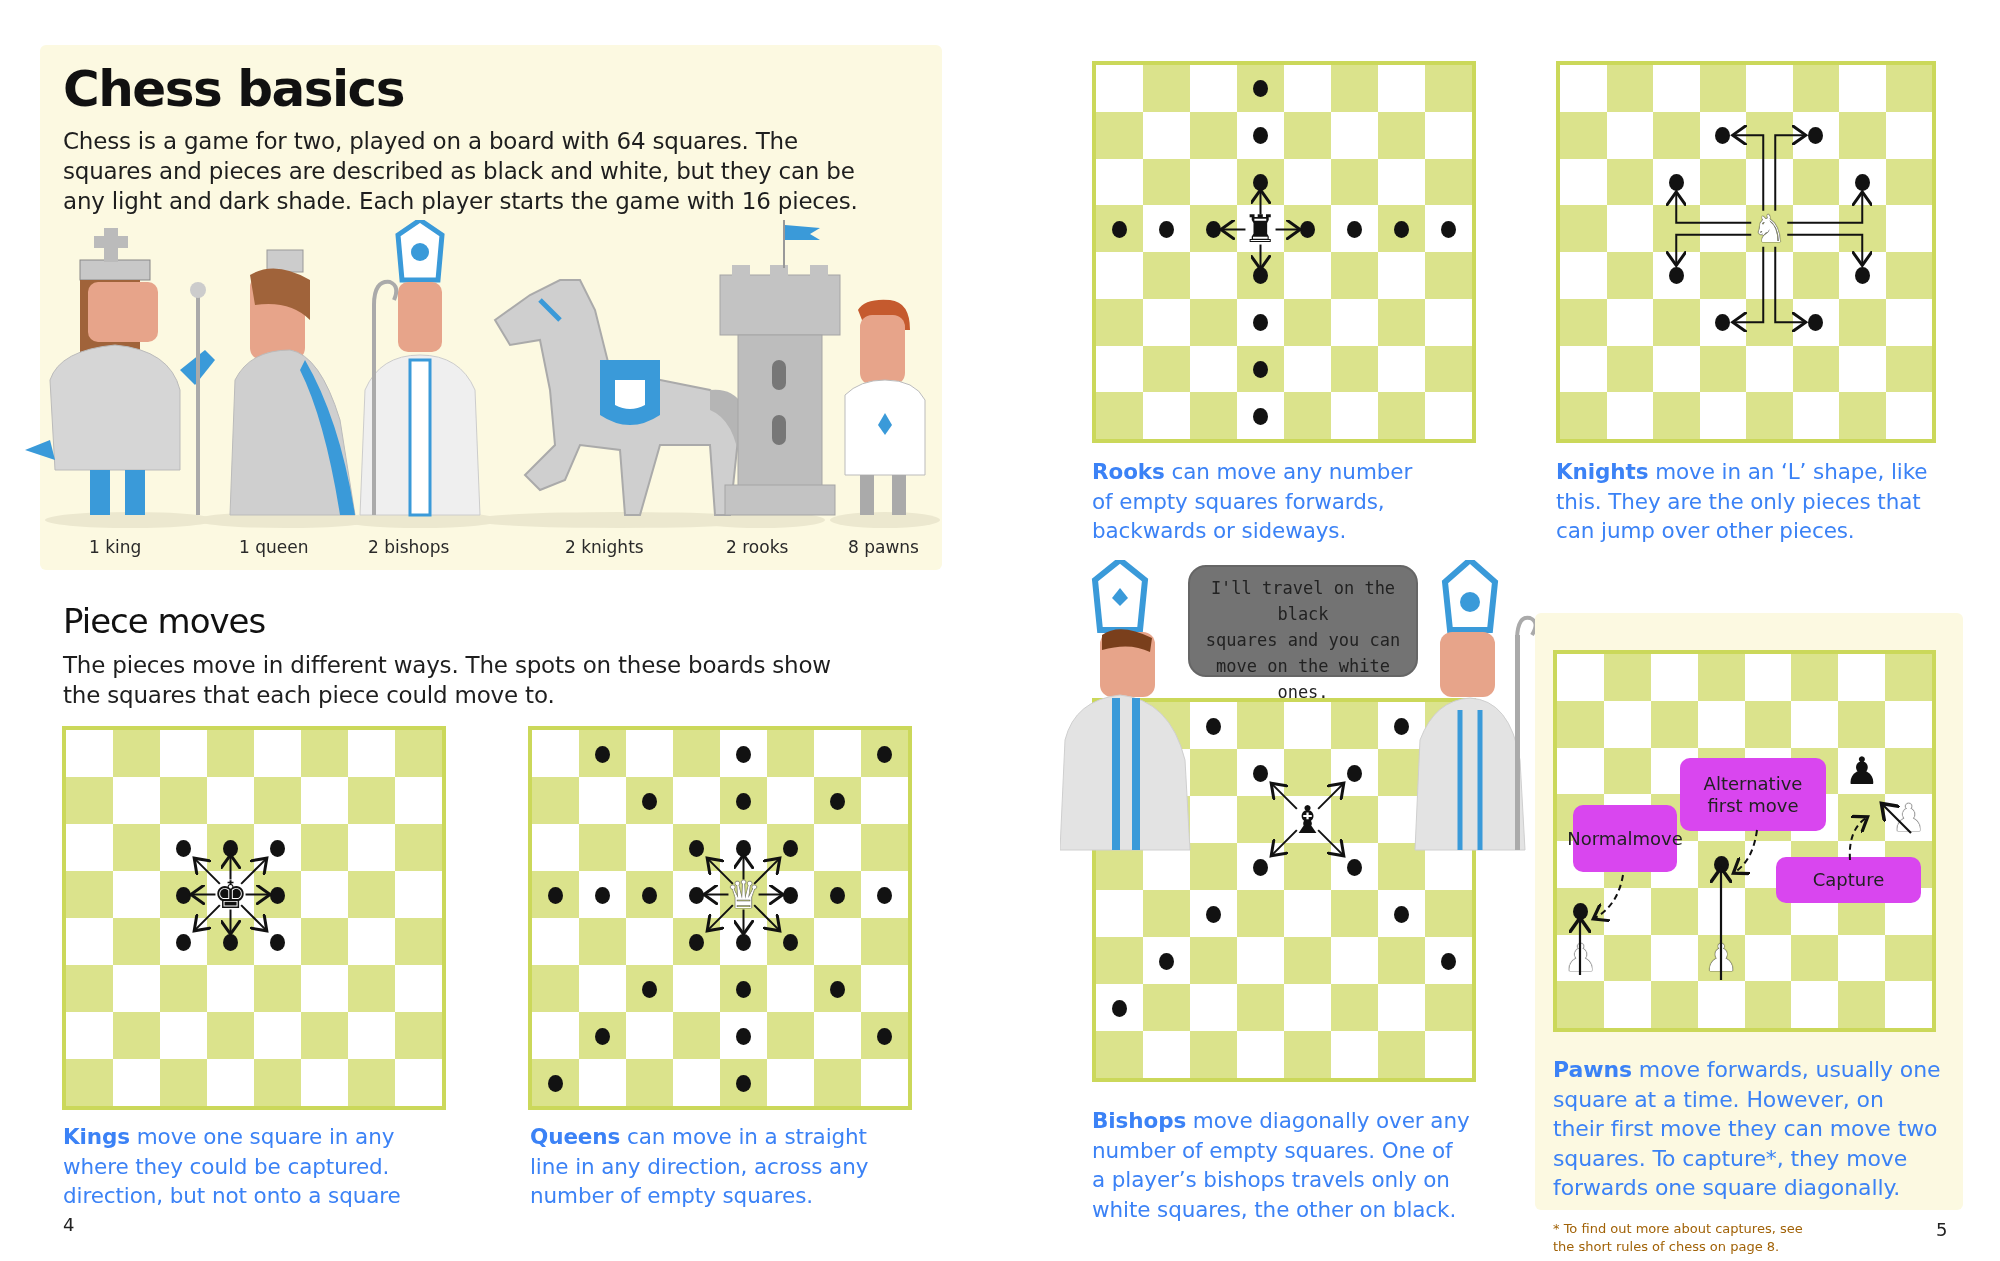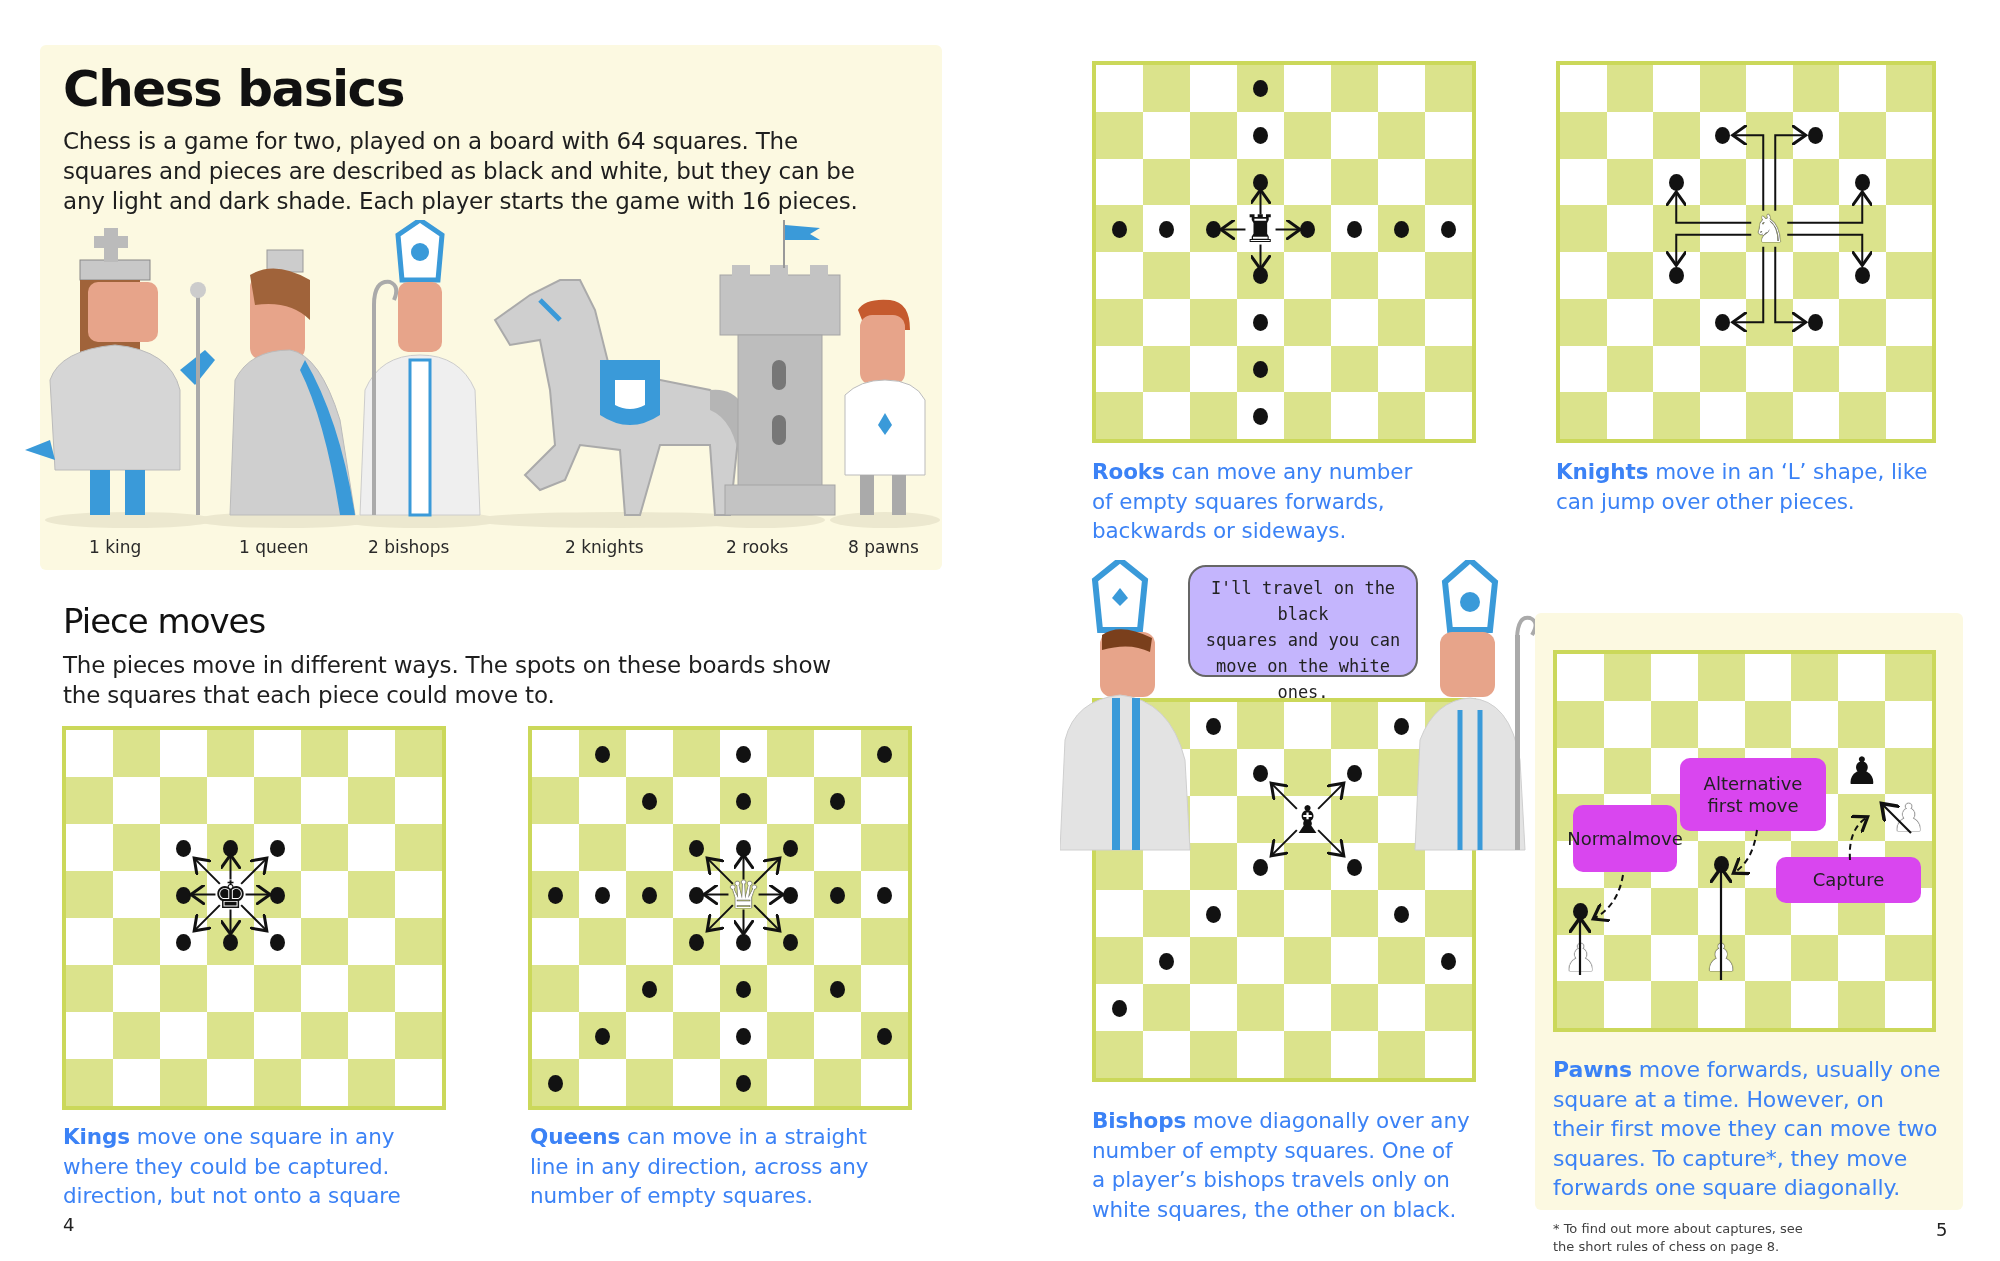--- a/index.html
+++ b/index.html
@@ -16,22 +16,22 @@
   .board { position: absolute; border: 4px solid #cbd85a; background: #fff; display: grid; grid-template-columns: repeat(8, 1fr); grid-template-rows: repeat(8, 1fr); }
   .sq { position: relative; }
   .sq.dark { background: #dbe38c; }
   .sq.light { background: #ffffff; }
   .dot { position: absolute; left: 50%; top: 50%; width: 15px; height: 17px; margin: -8px 0 0 -7.5px; border-radius: 50%; background: #121212; }
   .piece { position: absolute; left: 50%; top: 50%; transform: translate(-50%, -50%); font-size: 38px; line-height: 1; }
   .piece.black { color: #111; }
   .piece.white { color: #fff; text-shadow: 0 0 1px #333, 0 0 1px #333, 0 0 1px #333; }
   .arrows { position: absolute; pointer-events: none; }
   .bubble { position: absolute; background: #d946ef; border-radius: 10px; color: #222; font-size: 18px; line-height: 22px; text-align: center; display: flex; align-items: center; justify-content: center; }
-  .speech { position: absolute; border: 2.5px solid #666; border-radius: 18px; background: #c4b5fd; font-family: "DejaVu Sans Mono", monospace; font-size: 17px; line-height: 26px; text-align: center; color: #222; padding-top: 8px; }
-  .footnote { position: absolute; font-size: 13px; line-height: 18px; color: #404040; }
+  .speech { position: absolute; border: 2.5px solid #666; border-radius: 18px; background: #737373; font-family: "DejaVu Sans Mono", monospace; font-size: 17px; line-height: 26px; text-align: center; color: #222; padding-top: 8px; }
+  .footnote { position: absolute; font-size: 13px; line-height: 18px; color: #a16207; }
   .pagenum { position: absolute; font-size: 18px; color: #222; }
 </style>
 </head>
 <body>
 
 <div class="panel" style="left:40px; top:45px; width:902px; height:525px;"></div>
 
 <div class="h1" style="left:63px; top:64px;">Chess basics</div>
 <div class="para" style="left:63px; top:126px; width:860px;">
   <div>Chess is a game for two, played on a board with 64 squares. The</div>
@@ -589,20 +589,21 @@
   <div>number of empty squares.</div>
 </div>
 
 <div class="cap" style="left:1092px; top:457px; width:440px;">
   <div><span class="kw">Rooks</span><span> can move any number</span></div>
   <div>of empty squares forwards,</div>
   <div>backwards or sideways.</div>
 </div>
 <div class="cap" style="left:1556px; top:457px; width:440px;">
   <div><span class="kw">Knights</span><span> move in an ‘L’ shape, like</span></div>
+  <div>this. They are the only pieces that</div>
   <div>can jump over other pieces.</div>
 </div>
 
 <div class="board" id="board-bishop" style="left: 1092px; top: 698px; width: 384px; height: 384px; position: absolute;">
     <div class="sq light"></div>
     <div class="sq dark"></div>
     <div class="sq light">
       <div class="dot"></div>
     </div>
     <div class="sq dark"></div>

